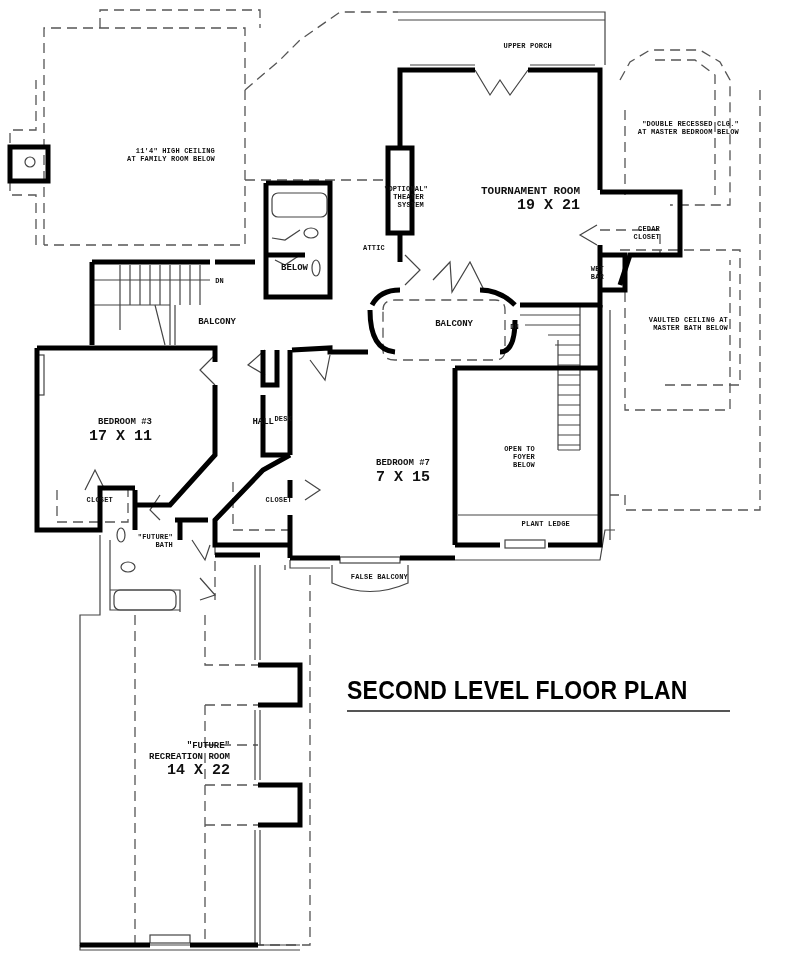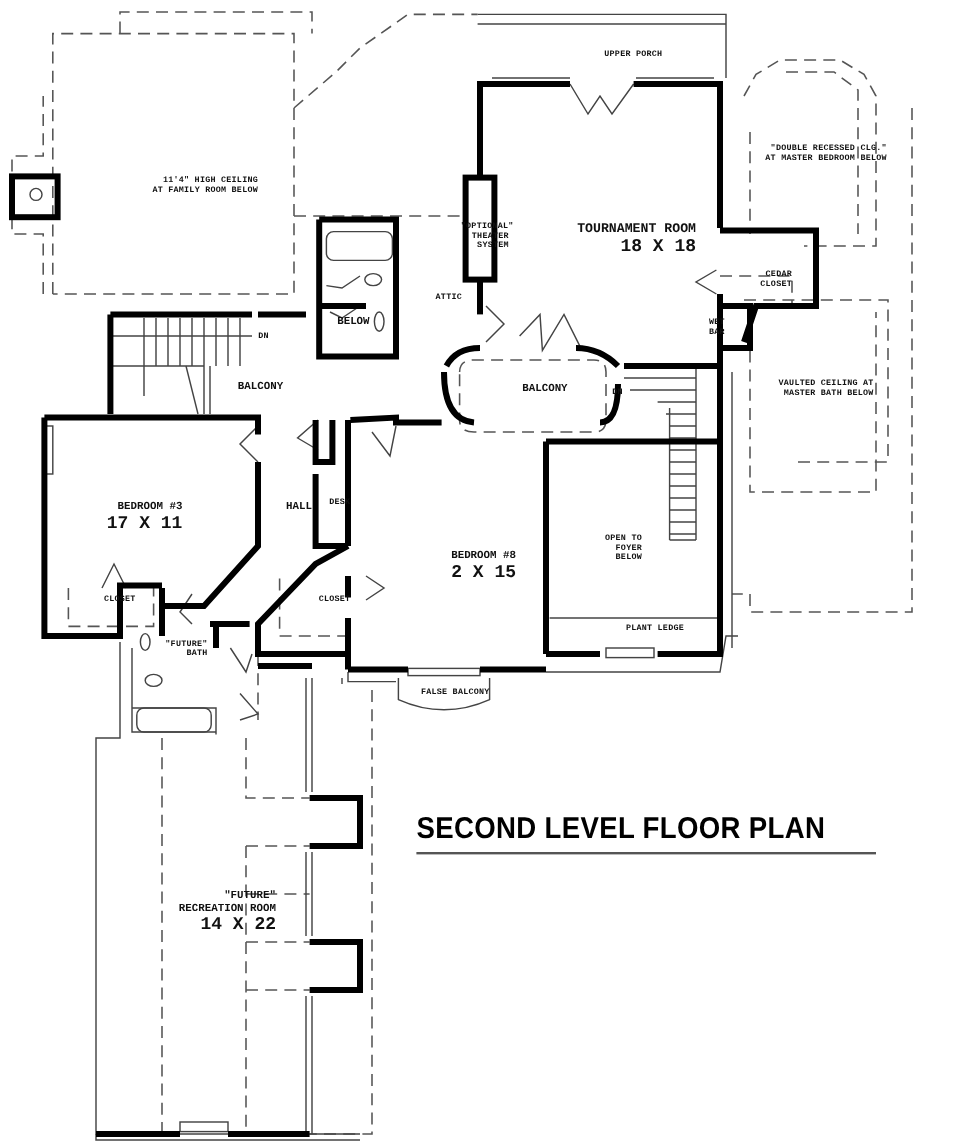--- a/index.html
+++ b/index.html
@@ -155,46 +155,46 @@
     <path d="M258 785 L300 785 L300 825 L258 825"></path>
     <path d="M80 945 L150 945 M190 945 L258 945"></path>
   </g>
   <rect x="10" y="147" width="38" height="34" fill="none" stroke="#000" stroke-width="5"></rect>
 </svg>
 
 <div class="lbl xs" style="left:462px;top:42px;width:90px;">UPPER PORCH</div>
 
 <div class="lbl md" style="left:440px;top:172px;width:140px;">
   <span>TOURNAMENT ROOM</span>
-  <span class="dim">18 X 18</span>
+  <span class="dim">19 X 21</span>
 </div>
 
 <div class="lbl xs" style="left:384px;top:185px;width:40px;">"OPTIONAL"
 THEATER
 SYSTEM</div>
 <div class="lbl xs" style="left:600px;top:225px;width:60px;">CEDAR
 CLOSET</div>
 <div class="lbl xs" style="left:574px;top:265px;width:30px;">WET
 BAR</div>
 <div class="lbl xs" style="left:345px;top:244px;width:40px;">ATTIC</div>
 <div class="lbl sm" style="left:268px;top:263px;width:40px;">BELOW</div>
 <div class="lbl sm" style="left:176px;top:317px;width:60px;">BALCONY</div>
 <div class="lbl sm" style="left:413px;top:319px;width:60px;">BALCONY</div>
 
 <div class="lbl sm" style="left:52px;top:407px;width:100px;">
   <span>BEDROOM #3</span>
   <span class="dim">17 X 11</span>
 </div>
 
-<div class="lbl sm" style="left:225px;top:417px;width:35px;">HALL</div>
+<div class="lbl sm" style="left:239px;top:417px;width:35px;">HALL</div>
 <div class="lbl xs" style="left:266px;top:415px;width:26px;">DESK</div>
 
 <div class="lbl sm" style="left:330px;top:448px;width:100px;">
-  <span>BEDROOM #8</span>
-  <span class="dim">2 X 15</span>
+  <span>BEDROOM #7</span>
+  <span class="dim">7 X 15</span>
 </div>
 
 <div class="lbl xs" style="left:63px;top:496px;width:50px;">CLOSET</div>
 <div class="lbl xs" style="left:242px;top:496px;width:50px;">CLOSET</div>
 <div class="lbl xs" style="left:128px;top:533px;width:45px;">"FUTURE"
 BATH</div>
 <div class="lbl xs" style="left:490px;top:445px;width:45px;">OPEN TO
 FOYER
 BELOW</div>
 <div class="lbl xs" style="left:490px;top:520px;width:80px;">PLANT LEDGE</div>

